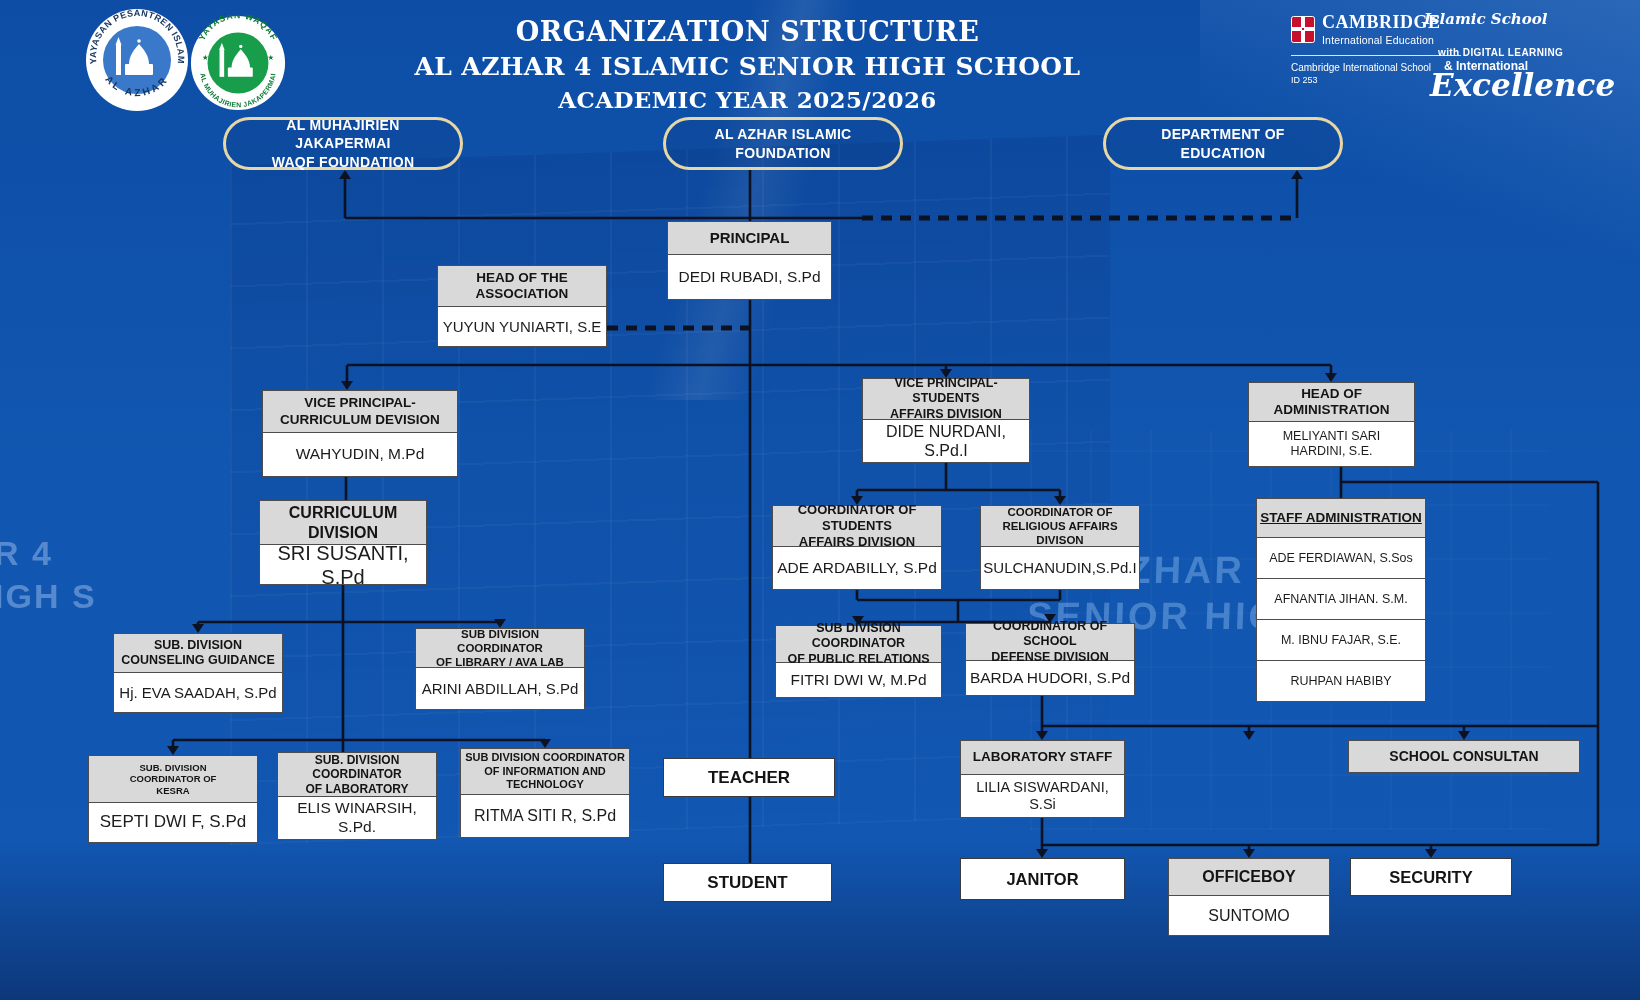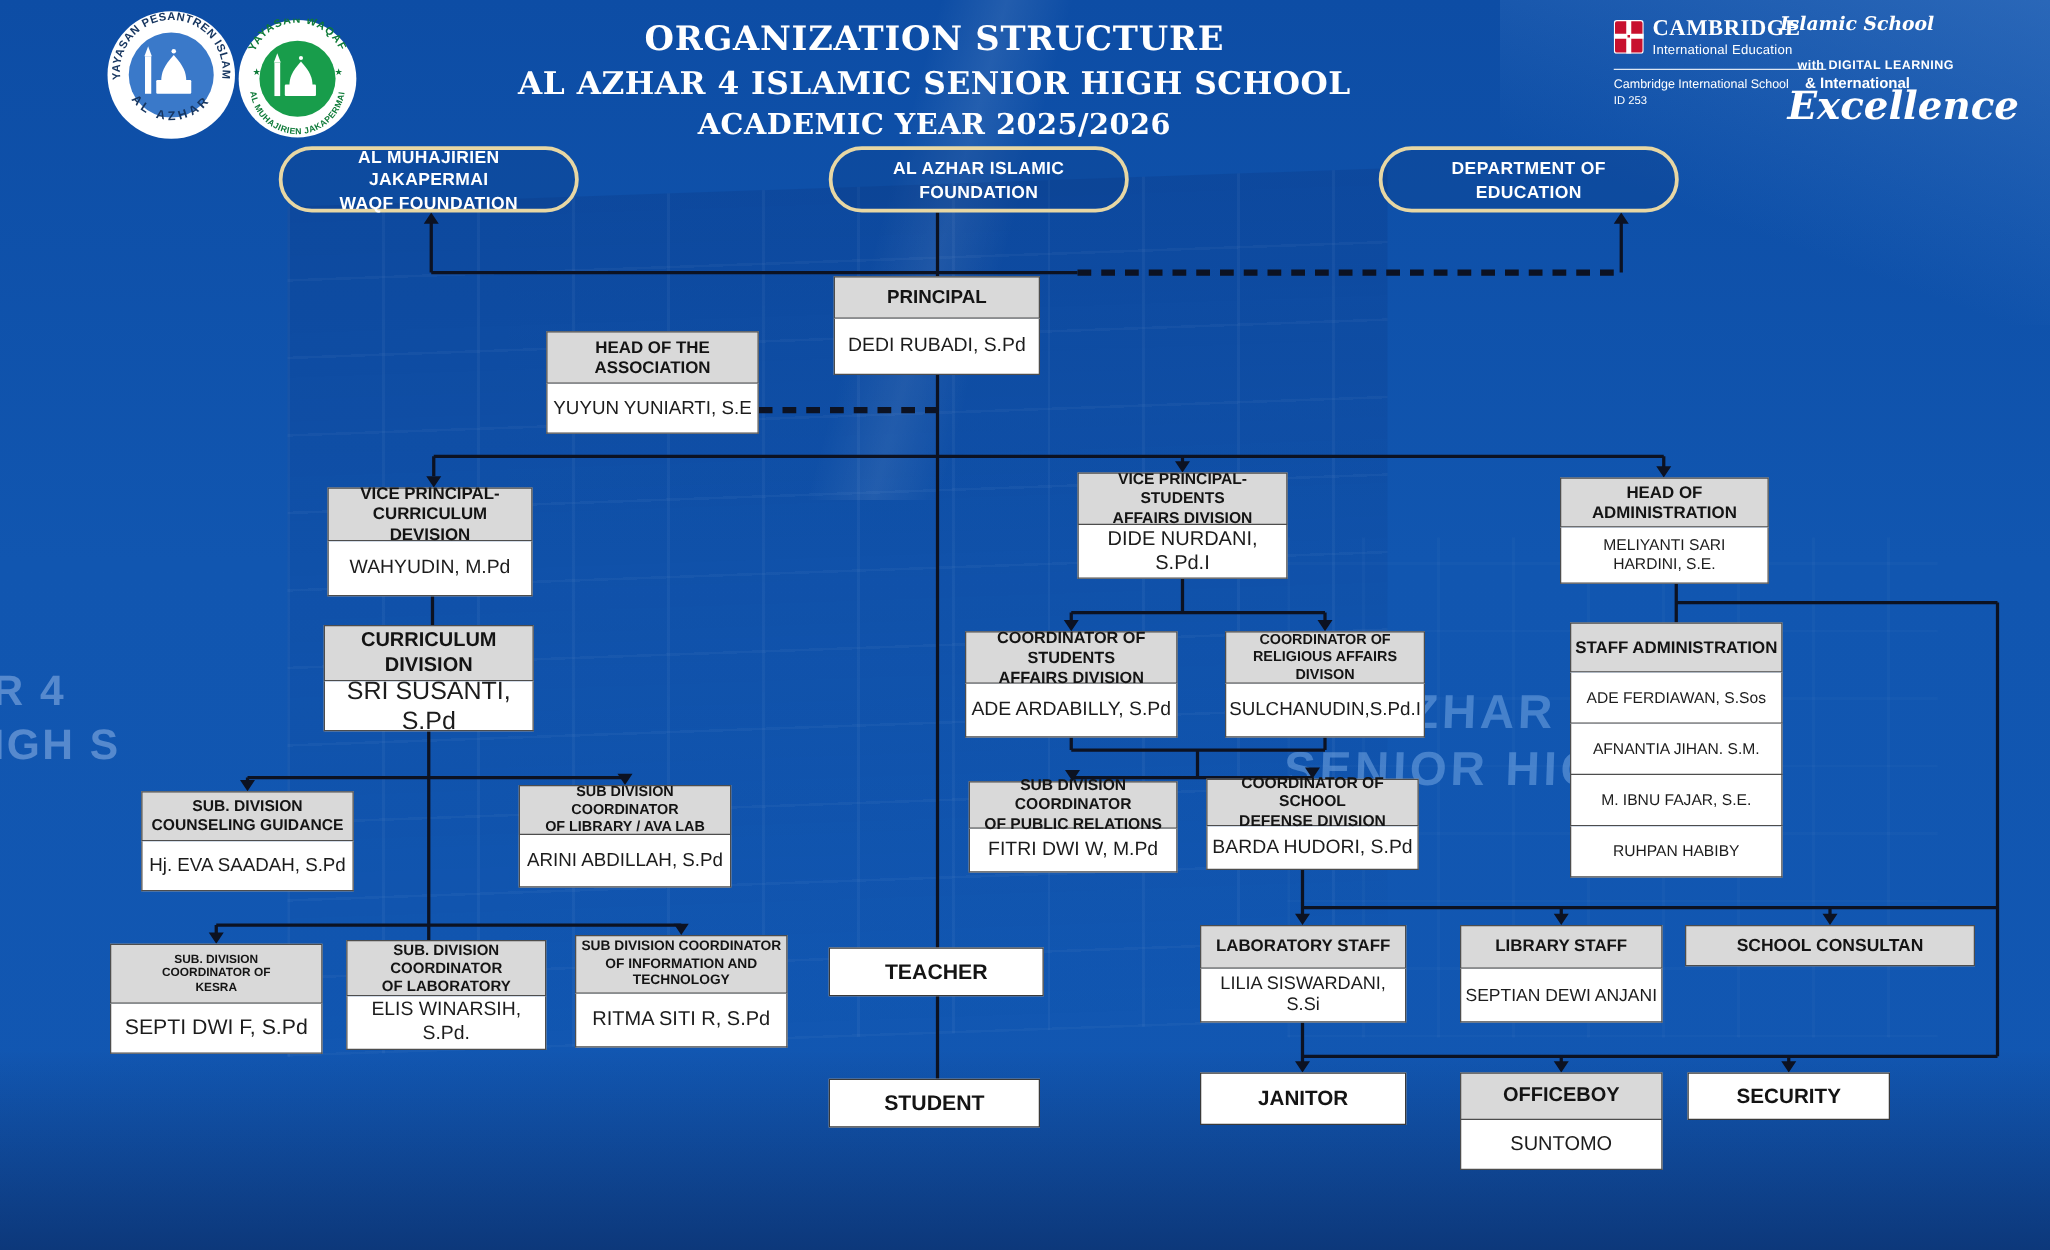--- a/index.html
+++ b/index.html
@@ -210,21 +210,21 @@
   <div class="node" style="left:437px;top:265px;width:170px;">
     <div class="hd" style="height:42px;font-size:13.5px;">HEAD OF THE
 ASSOCIATION</div>
     <div class="bd" style="height:40px;font-size:15px;">YUYUN YUNIARTI, S.E</div>
   </div>
   <div class="node" style="left:667px;top:221px;width:165px;">
     <div class="hd" style="height:34px;font-size:15px;">PRINCIPAL</div>
     <div class="bd" style="height:45px;font-size:15.5px;">DEDI RUBADI, S.Pd</div>
   </div>
 
-  <div class="node" style="left:262px;top:390px;width:164px;">
+  <div class="node" style="left:262px;top:390px;width:196px;">
     <div class="hd" style="height:43px;font-size:13.5px;">VICE PRINCIPAL-
 CURRICULUM DEVISION</div>
     <div class="bd" style="height:44px;font-size:15.5px;">WAHYUDIN, M.Pd</div>
   </div>
   <div class="node" style="left:259px;top:500px;width:168px;">
     <div class="hd" style="height:45px;font-size:16px;">CURRICULUM
 DIVISION</div>
     <div class="bd" style="height:40px;font-size:20px;">SRI SUSANTI, S.Pd</div>
   </div>
   <div class="node" style="left:113px;top:633px;width:170px;">
@@ -284,35 +284,31 @@
     <div class="bd" style="height:35px;font-size:15.5px;">BARDA HUDORI, S.Pd</div>
   </div>
 
   <div class="node" style="left:1248px;top:382px;width:167px;">
     <div class="hd" style="height:40px;font-size:13.5px;">HEAD OF
 ADMINISTRATION</div>
     <div class="bd" style="height:45px;font-size:12.5px;">MELIYANTI SARI
 HARDINI, S.E.</div>
   </div>
   <div class="node" style="left:1256px;top:498px;width:170px;">
-    <div class="hd" style="height:40px;font-size:13.5px;">STAFF ADMINISTRATION</div>
+    <div class="hd" style="height:40px;font-size:13.5px;text-decoration:underline;">STAFF ADMINISTRATION</div>
     <div class="srow">ADE FERDIAWAN, S.Sos</div>
     <div class="srow">AFNANTIA JIHAN. S.M.</div>
     <div class="srow">M. IBNU FAJAR, S.E.</div>
     <div class="srow">RUHPAN HABIBY</div>
   </div>
 
   <div class="node" style="left:960px;top:740px;width:165px;">
     <div class="hd" style="height:35px;font-size:13.5px;">LABORATORY STAFF</div>
     <div class="bd" style="height:43px;font-size:14.5px;">LILIA SISWARDANI, S.Si</div>
   </div>
-  <div class="node" style="left:1168px;top:740px;width:162px;">
-    <div class="hd" style="height:35px;font-size:13.5px;">LIBRARY STAFF</div>
-    <div class="bd" style="height:43px;font-size:14px;">SEPTIAN DEWI ANJANI</div>
-  </div>
   <div class="node" style="left:1348px;top:740px;width:232px;">
     <div class="hd" style="height:33px;font-size:14px;">SCHOOL CONSULTAN</div>
   </div>
 
   <div class="plain" style="left:960px;top:858px;width:165px;height:42px;font-size:16.5px;">JANITOR</div>
   <div class="node" style="left:1168px;top:858px;width:162px;">
     <div class="hd" style="height:38px;font-size:16px;">OFFICEBOY</div>
     <div class="bd" style="height:40px;font-size:16px;font-weight:normal;">SUNTOMO</div>
   </div>
   <div class="plain" style="left:1350px;top:858px;width:162px;height:38px;font-size:16.5px;">SECURITY</div>

